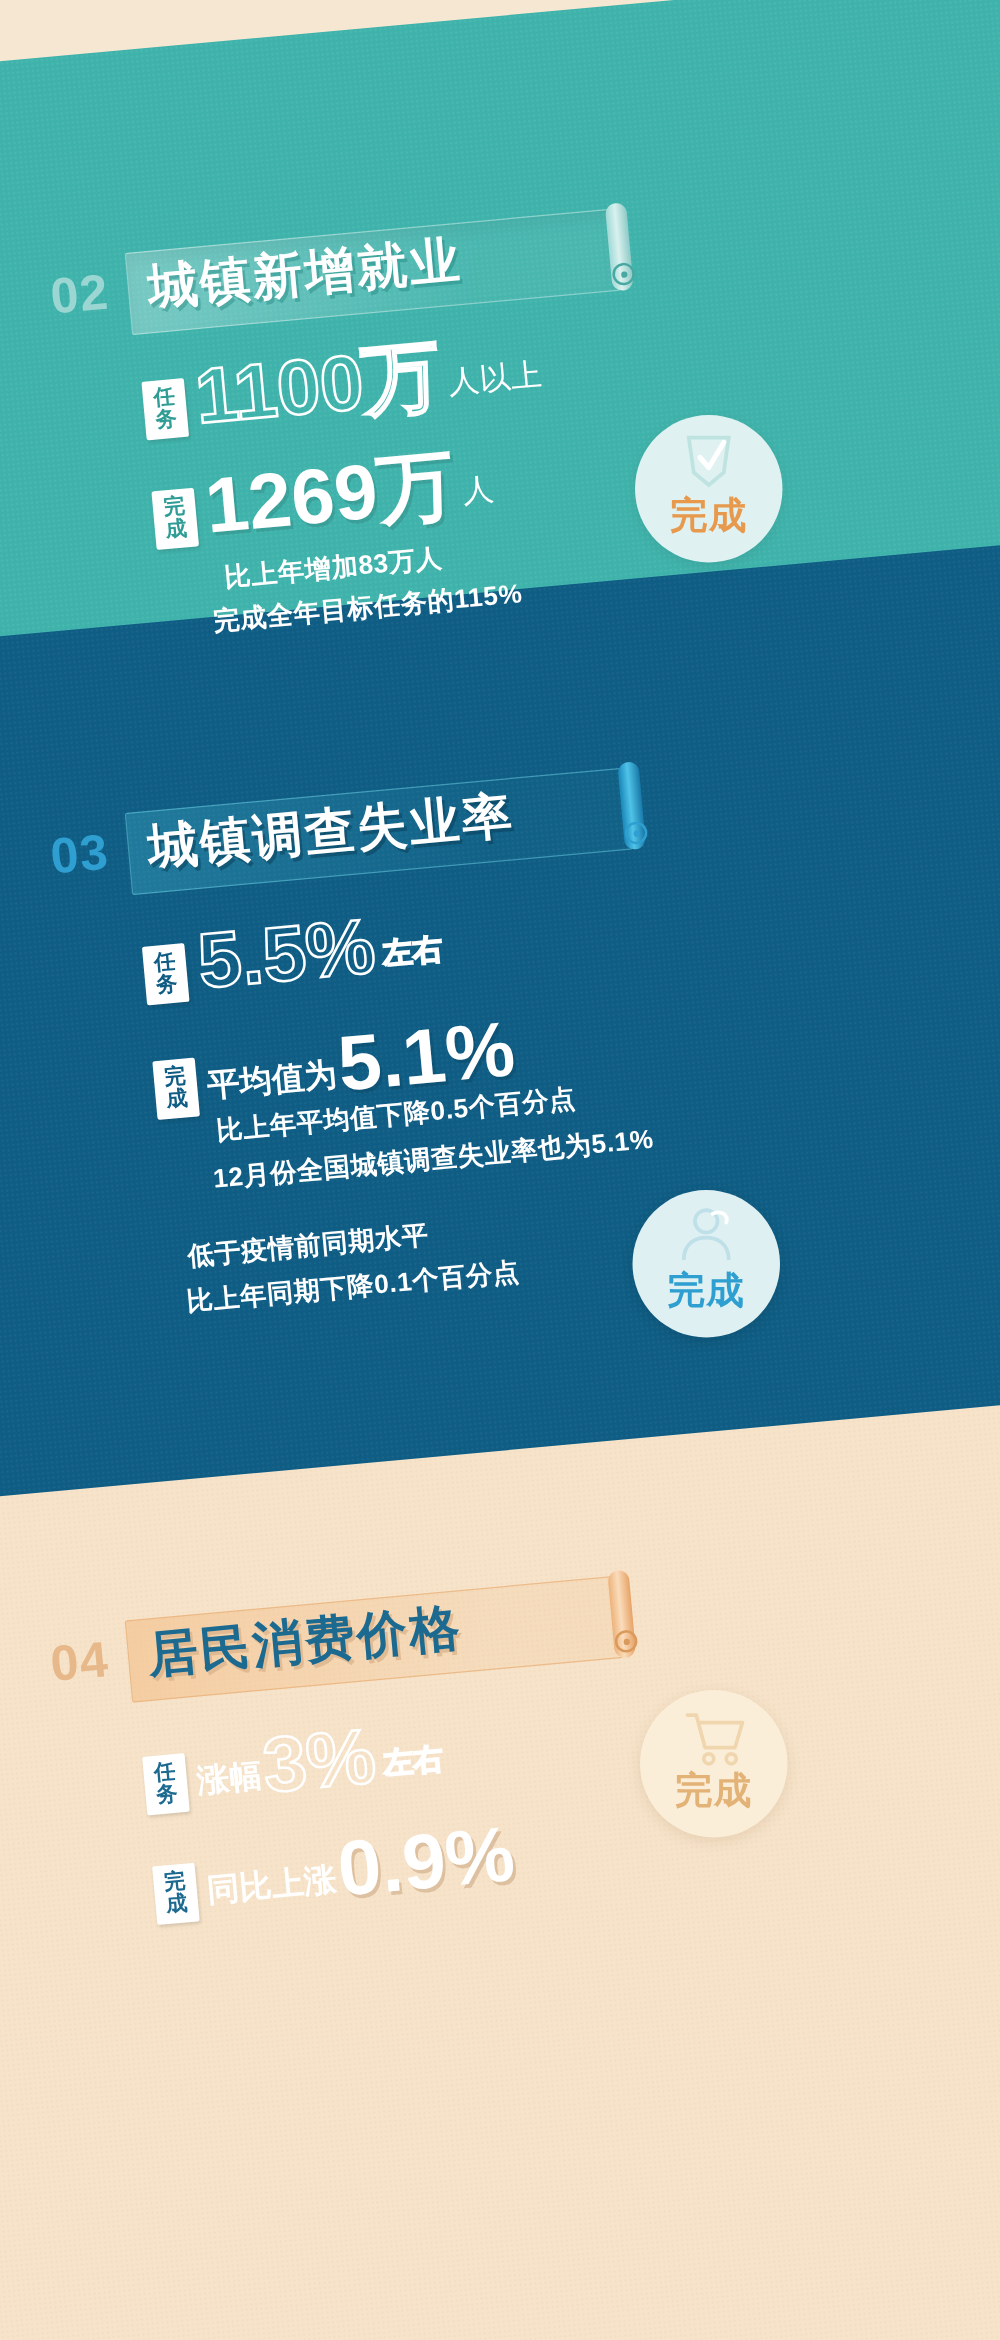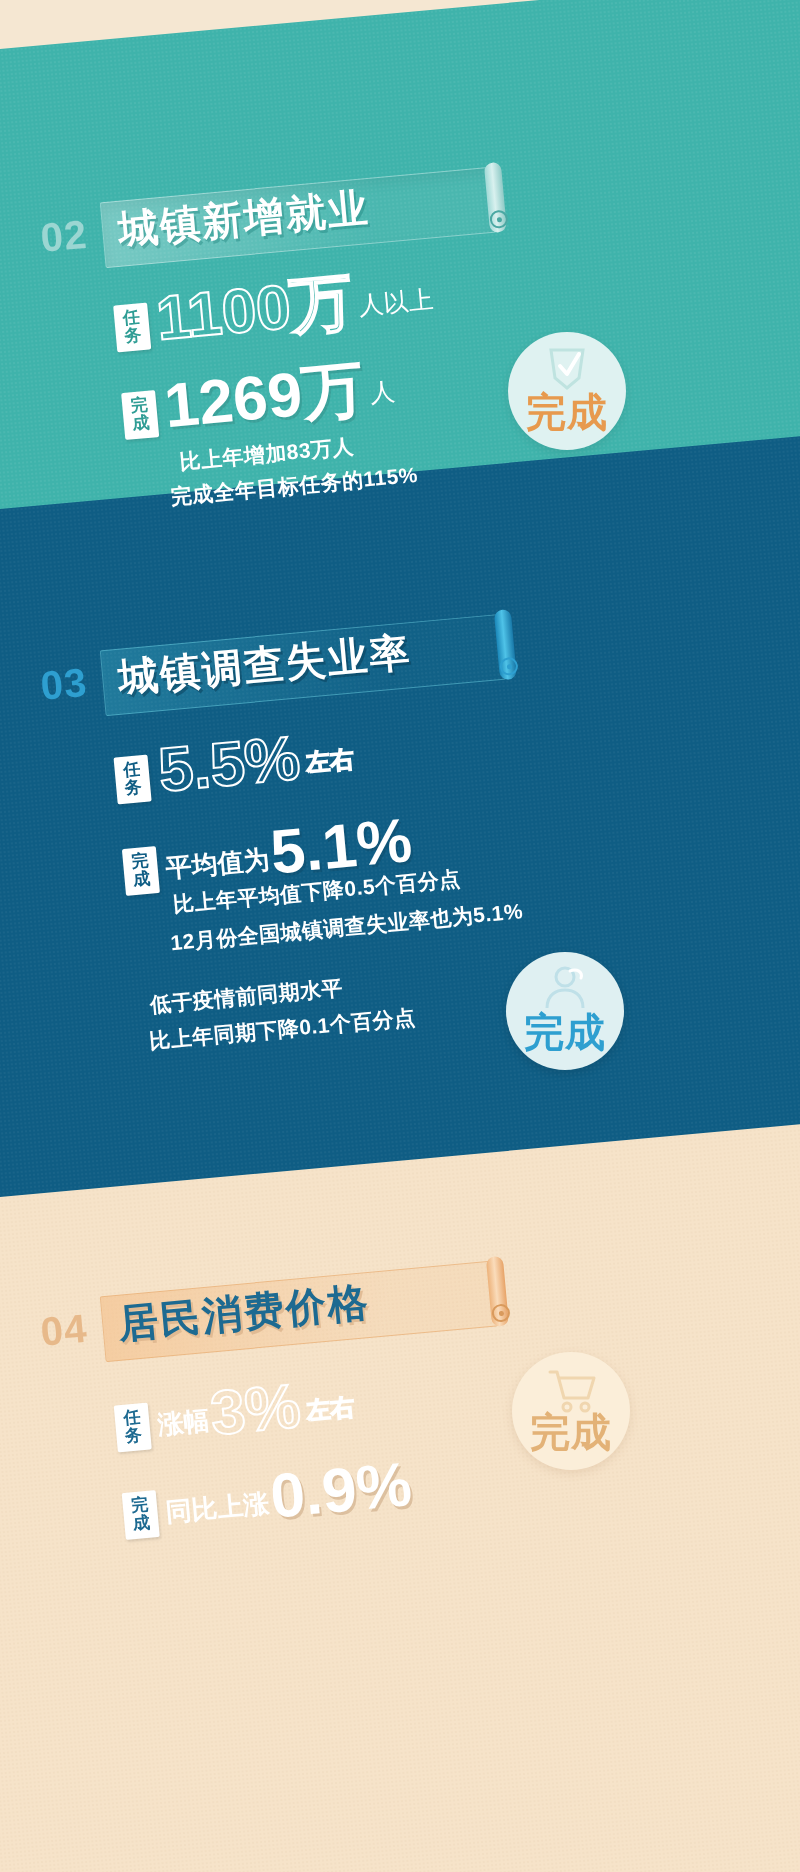--- a/index.html
+++ b/index.html
@@ -105,21 +105,21 @@
   .lead{font-size:26px;font-weight:700;color:#ffffff;padding-bottom:6px;margin-right:2px;}
 
   .note{position:absolute;font-size:21px;font-weight:700;color:#ffffff;white-space:nowrap;letter-spacing:.5px;}
 
   
   .seal{position:absolute;width:118px;height:118px;border-radius:50%;
     display:flex;align-items:center;justify-content:center;}
   .seal-teal{background:#dff2f1;box-shadow:0 3px 10px rgba(0,0,0,.08);}
   .seal-blue{background:#dff0f2;box-shadow:0 3px 10px rgba(0,0,0,.12);}
   .seal-cream{background:#fbeed9;box-shadow:0 3px 10px rgba(170,130,90,.18);}
-  .seal-word{font-size:40px;font-weight:700;letter-spacing:1px;}
+  .seal-word{font-size:30px;font-weight:700;letter-spacing:1px;}
   .seal-word-teal{color:#e79a4e;}
   .seal-word-blue{color:#2e9fd0;}
   .seal-word-cream{color:#e3b277;}
   .seal-ico{position:absolute;top:12px;left:50%;transform:translateX(-50%);}
 </style>
 </head>
 <body>
 
 <div class="page">
 

